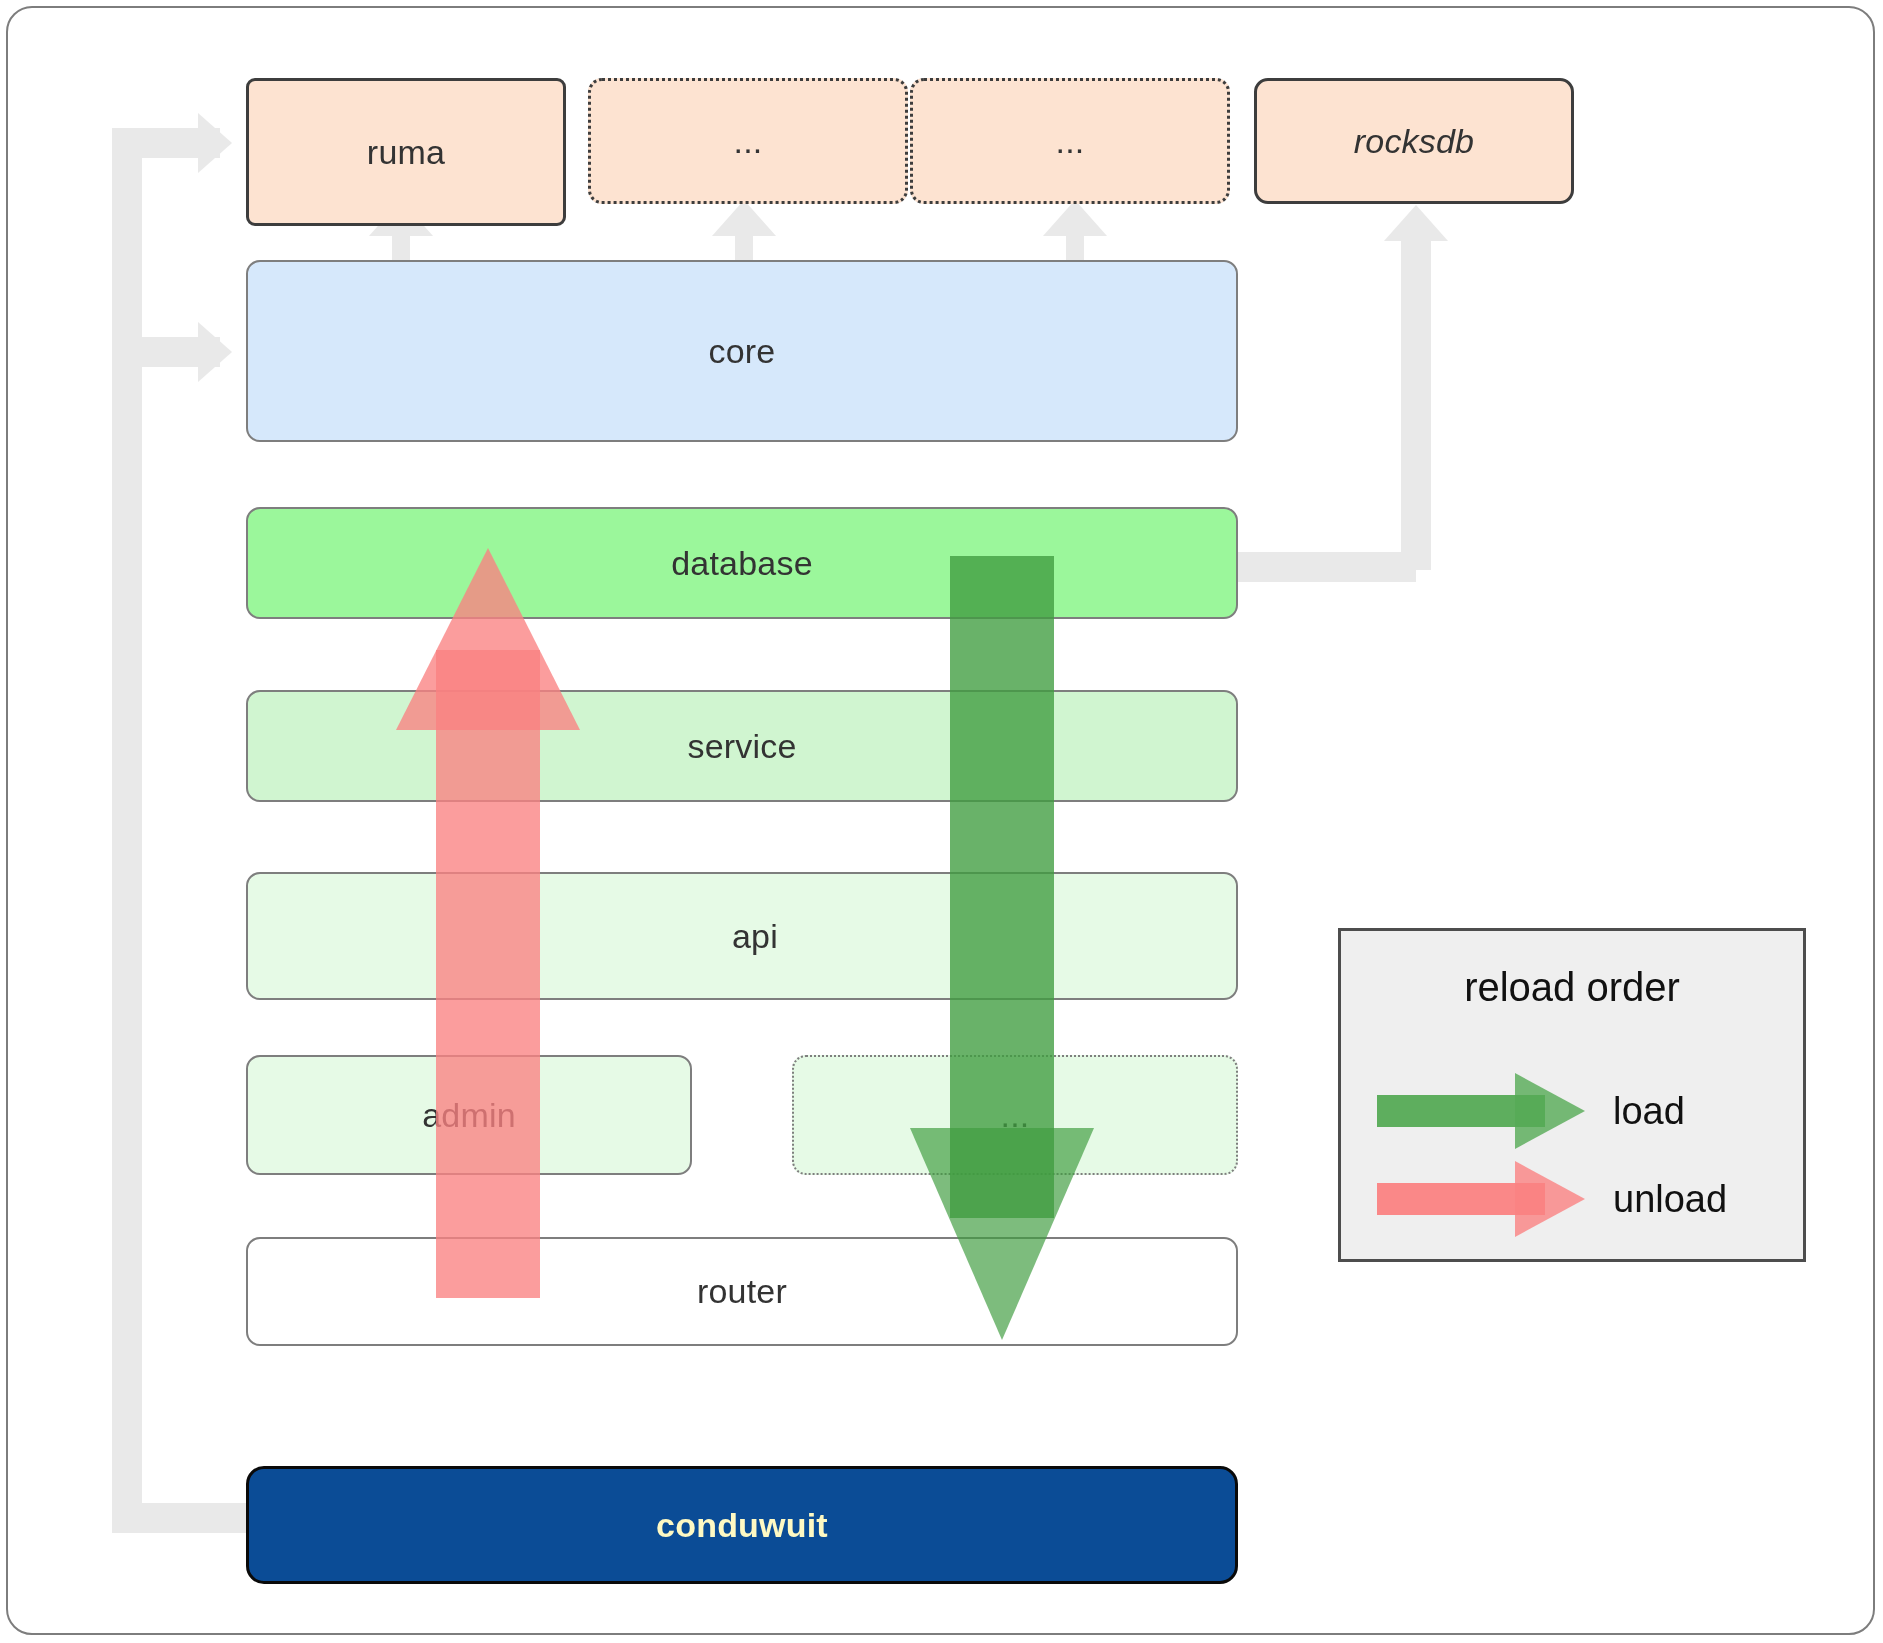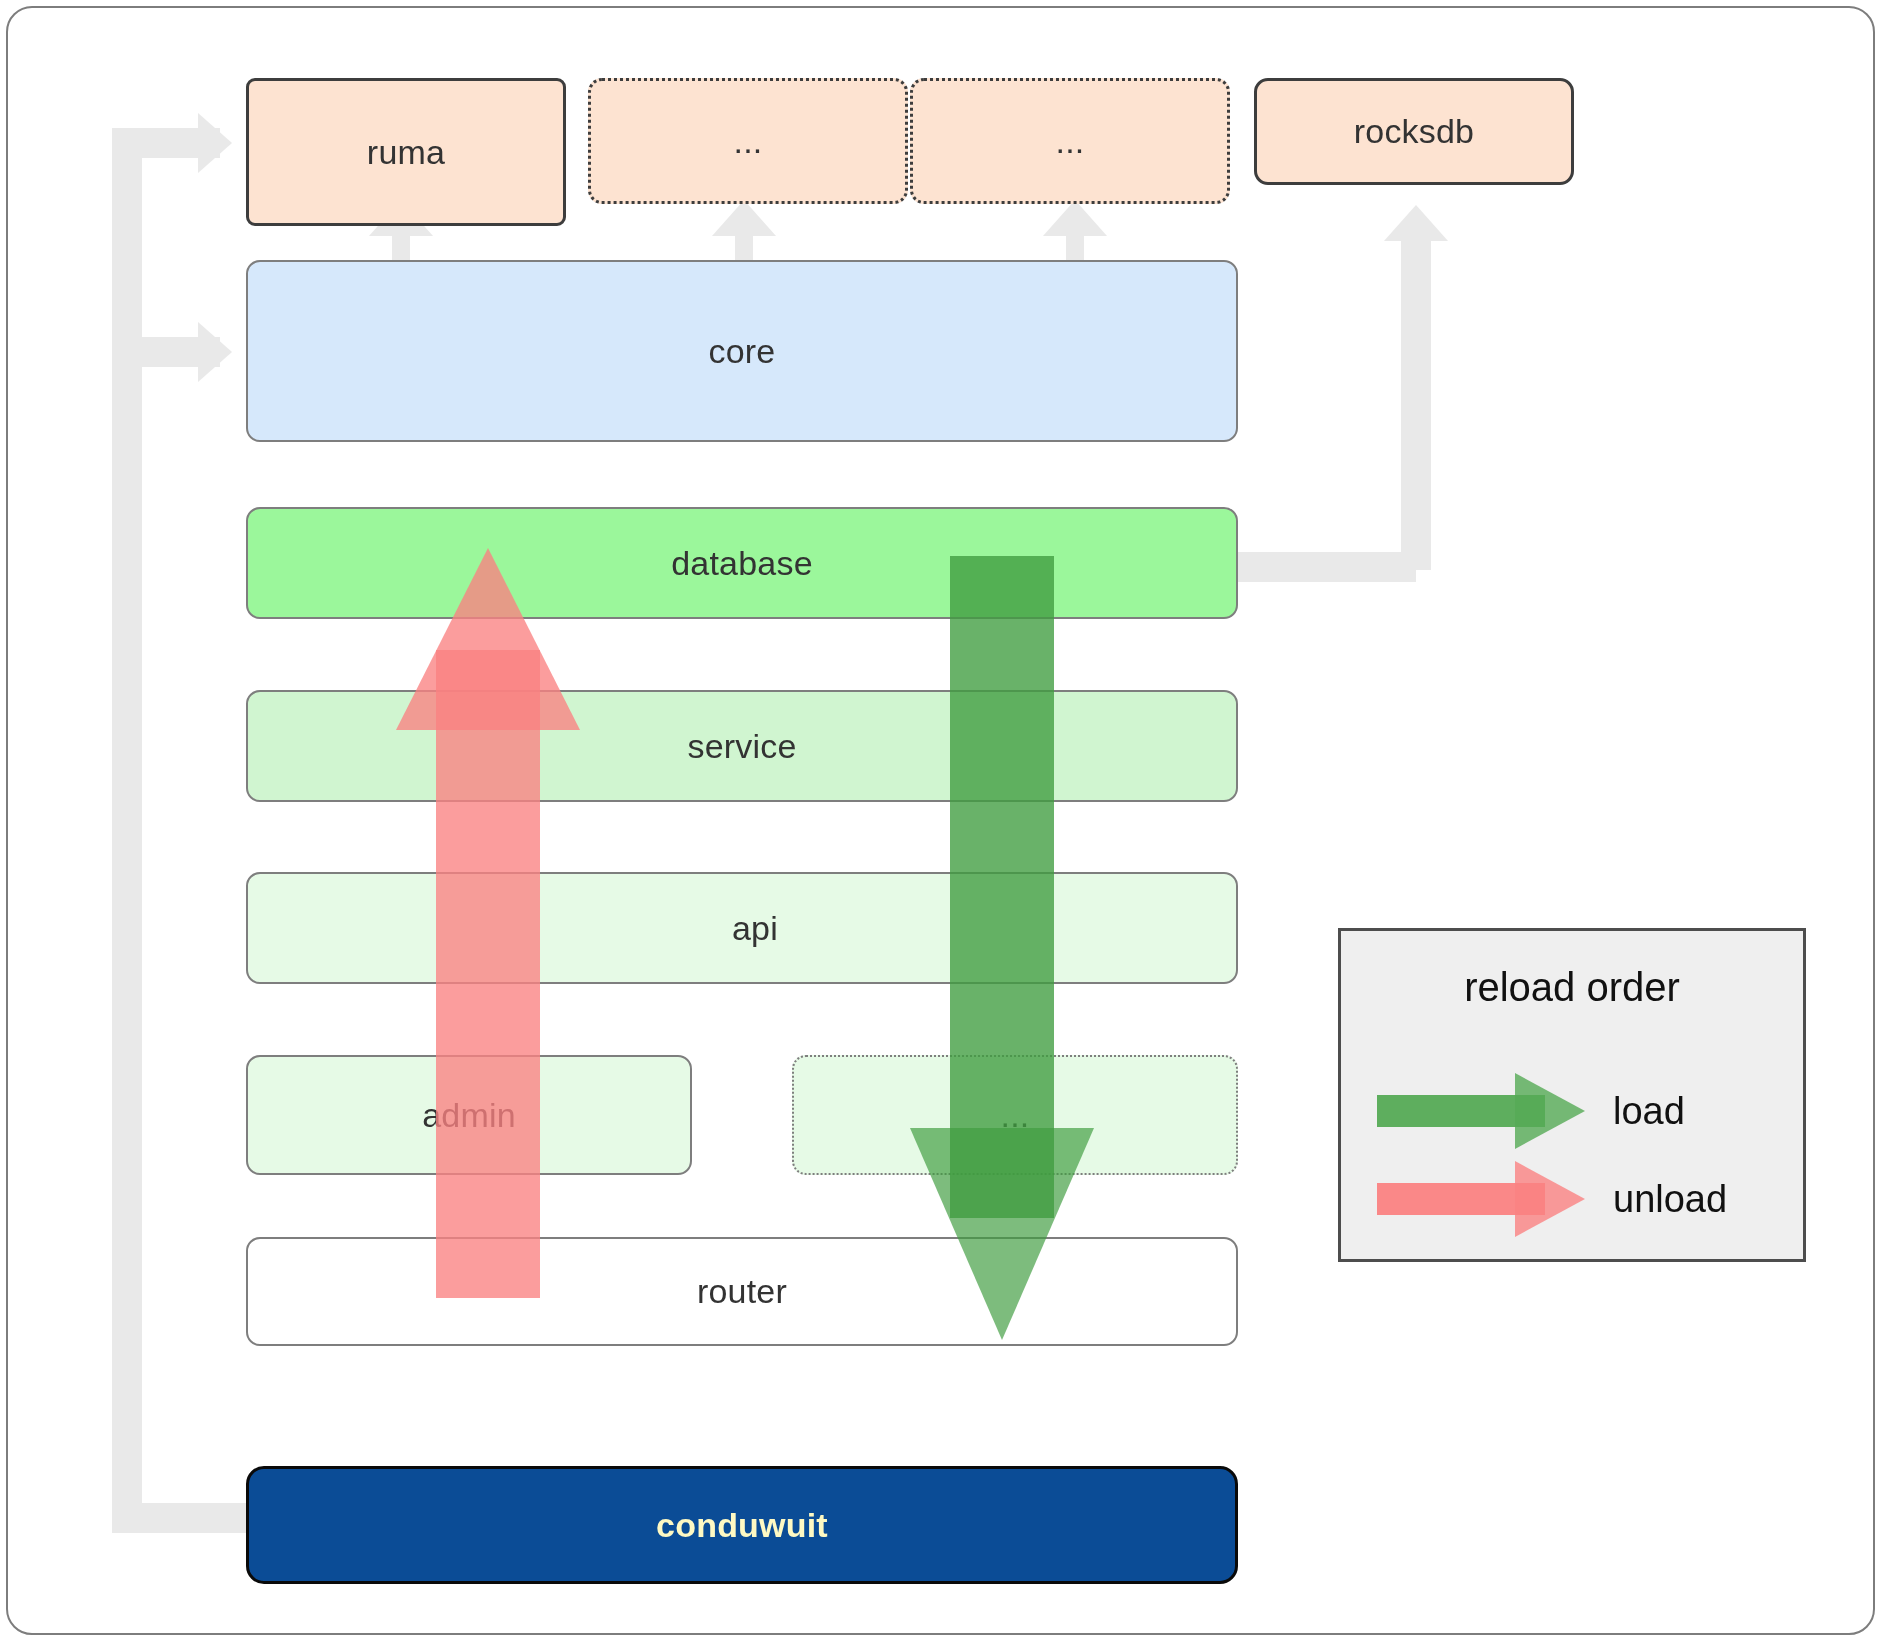--- a/index.html
+++ b/index.html
@@ -100,37 +100,37 @@
   </div>
 
   <div class="node dotted peach zt" style="left:588px;top:78px;width:320px;height:126px;">
     <span>...</span>
   </div>
 
   <div class="node dotted peach zt" style="left:910px;top:78px;width:320px;height:126px;">
     <span>...</span>
   </div>
 
-  <div class="node solid peach zt" style="left:1254px;top:78px;width:320px;height:107px;">
+  <div class="node solid peach zt" style="left:1254px;top:78px;width:320px;height:126px;font-style:italic;">
     <span>rocksdb</span>
   </div>
 
   <div class="node thin blue zb" style="left:246px;top:260px;width:992px;height:182px;">
     <span>core</span>
   </div>
 
   <div class="node thin g1 zb" style="left:246px;top:507px;width:992px;height:112px;">
     <span>database</span>
   </div>
 
   <div class="node thin g2 zb" style="left:246px;top:690px;width:992px;height:112px;">
     <span>service</span>
   </div>
 
-  <div class="node thin g3 zb" style="left:246px;top:872px;width:992px;height:112px;padding-left:26px;">
+  <div class="node thin g3 zb" style="left:246px;top:872px;width:992px;height:128px;padding-left:26px;">
     <span>api</span>
   </div>
 
   <div class="node thin g3 zb" style="left:246px;top:1055px;width:446px;height:120px;">
     <span>admin</span>
   </div>
 
   <div class="node g3 zb" style="left:792px;top:1055px;width:446px;height:120px;border:2px dotted #7e7e7e;">
     <span>...</span>
   </div>

